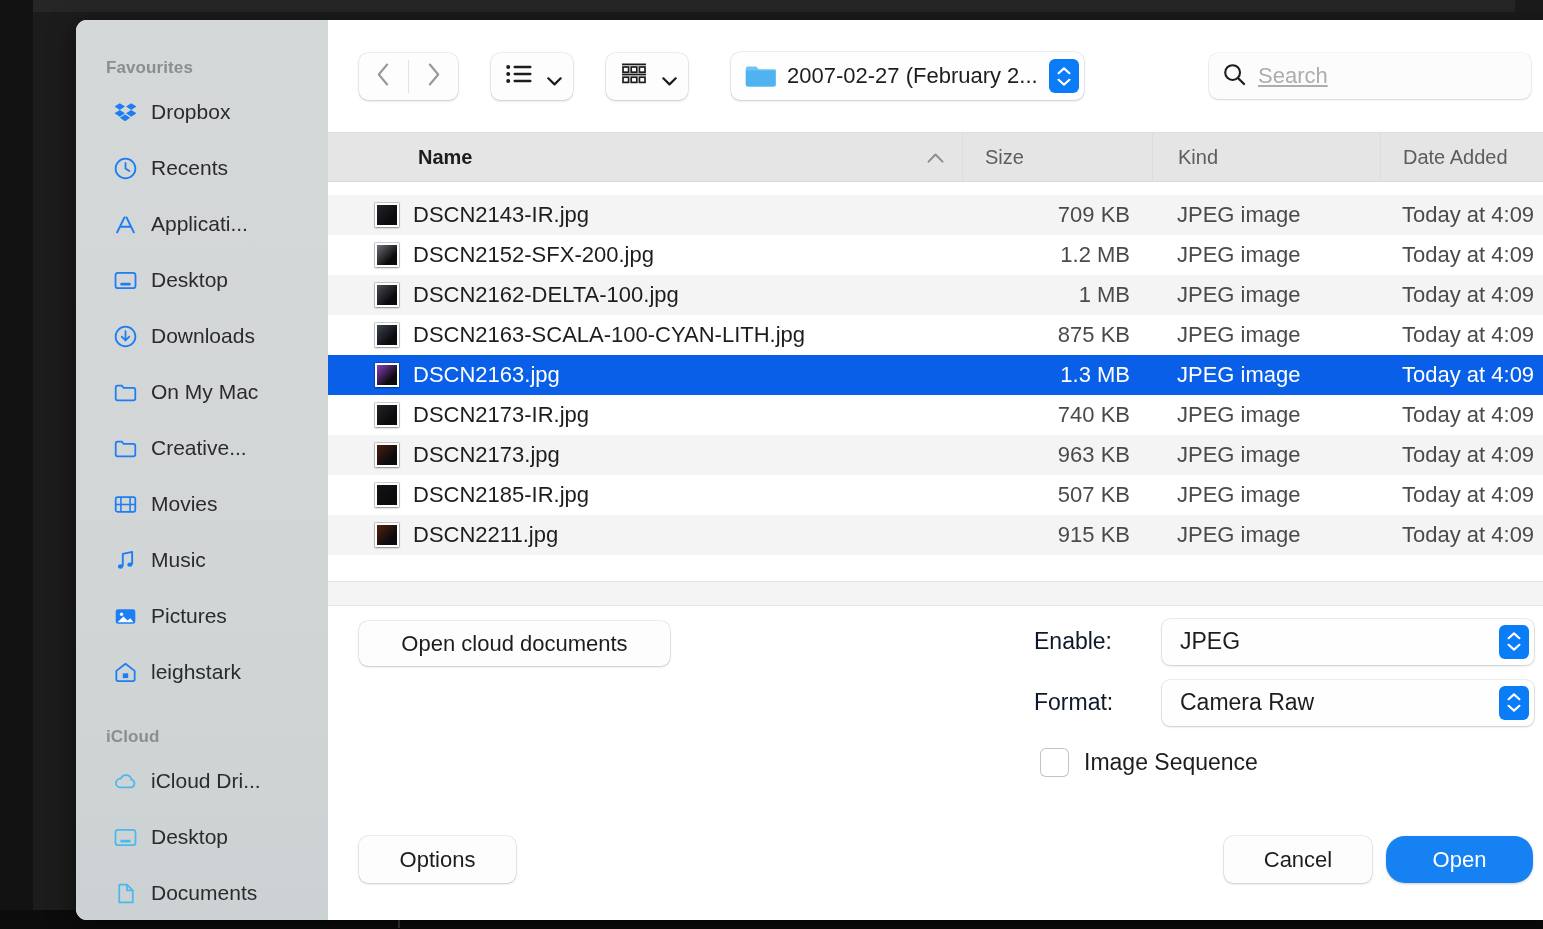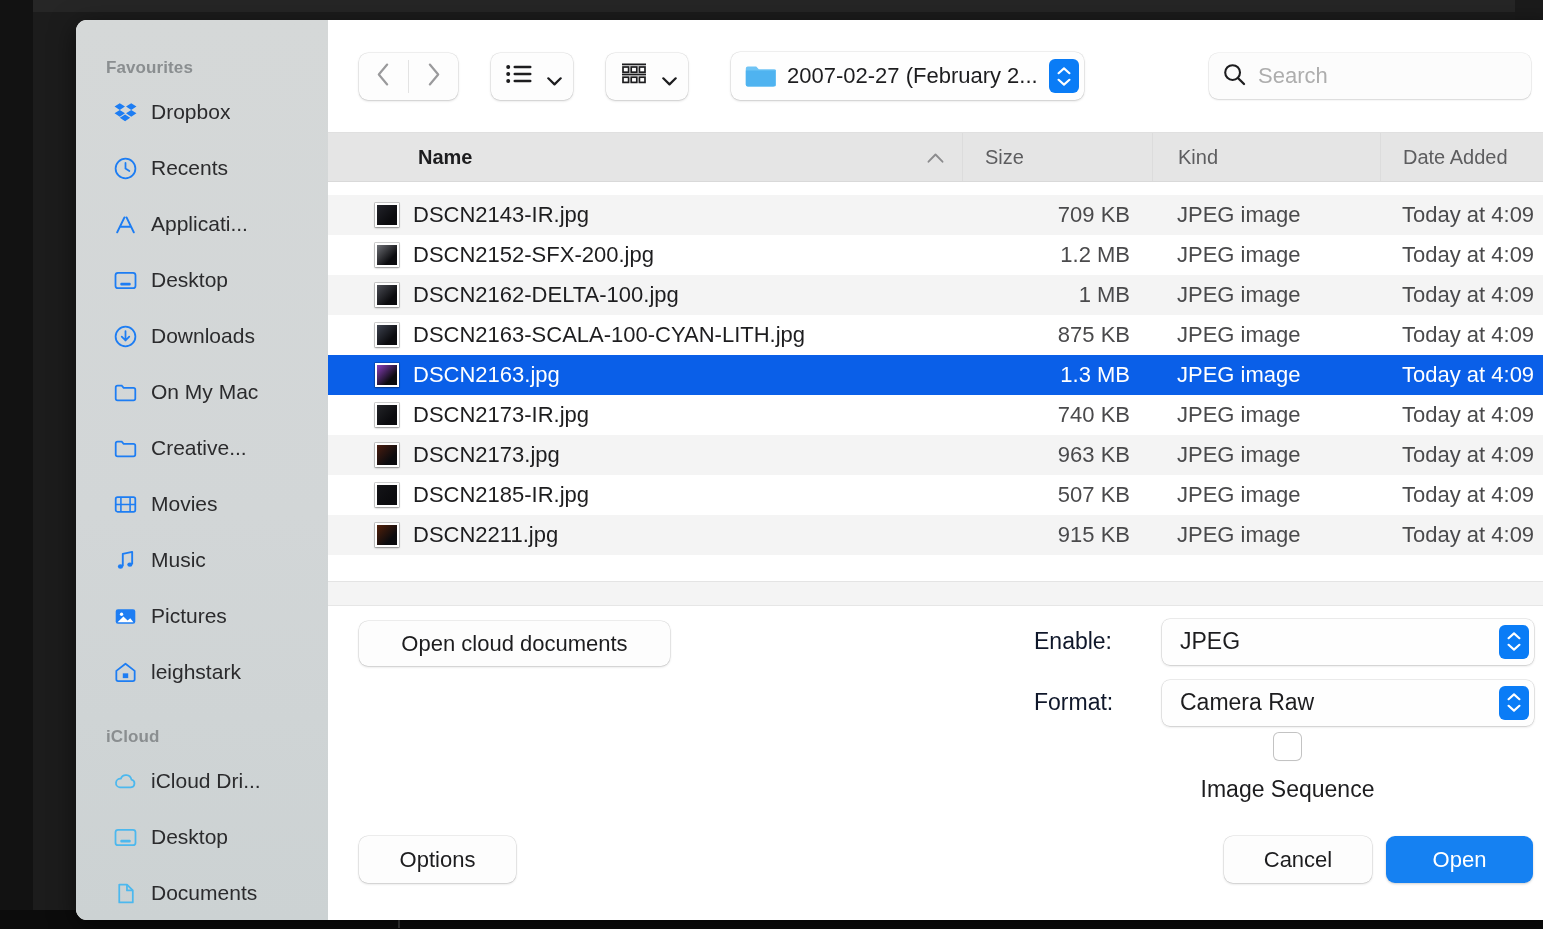--- a/index.html
+++ b/index.html
@@ -101,21 +101,21 @@
   }
   .stepper svg { display:block; }
 
   .search {
     margin-left:auto; margin-right:15px;
     width:322px; height:46px;
     background:#fcfcfc; border-radius:9px;
     box-shadow:0 0 0 .5px rgba(0,0,0,.09), 0 1px 2px rgba(0,0,0,.12);
     display:flex; align-items:center; gap:12px; padding:0 14px;
   }
-  .search-ph { font-size:22px; color:#adadad; }
+  .search-ph { font-size:22px; color:#adadad;text-decoration:underline; }
 
   
   .colhead {
     height:50px; flex:0 0 50px;
     display:flex; align-items:center;
     border-top:1px solid #e0e0e0;
     border-bottom:1px solid #d9d9d9;
     background:#e5e5e5;
     font-size:20px; color:#5d5d5f;
   }
@@ -163,35 +163,35 @@
   .opt-rows { position:absolute; right:24px; top:5px; width:500px; }
   .opt-row { display:flex; align-items:center; height:61px; }
   .opt-label { font-size:23px; color:#0f172a; width:115px; text-align:left; margin-right:13px; }
   .popup {
     flex:1; height:46px; background:#fefefe; border-radius:8px;
     box-shadow:0 0 0 .5px rgba(0,0,0,.14), 0 1px 2.5px rgba(0,0,0,.15);
     display:flex; align-items:center; padding:0 5px 0 18px;
     font-size:23px; color:#1d1d1f;
   }
   .popup span:first-child { flex:1; }
-  .chk-row { display:flex; align-items:center; gap:16px; height:58px; padding-left:7px;flex-direction:column; }
+  .chk-row { display:flex; align-items:center; gap:16px; height:58px; padding-left:7px; }
   .checkbox {
     width:27px; height:27px; flex:0 0 27px;
     background:#fff; border-radius:5px;
     box-shadow:0 0 0 1px #c3c3c3, 0 1px 1.5px rgba(0,0,0,.08);
   }
   .chk-label { font-size:23px; color:#1d1d1f; }
 
   
   .footer { height:106px; flex:0 0 106px; position:relative; background:#fff; }
   .btn-options { position:absolute; left:31px; top:22px; width:157px; height:47px; }
   .btn-cancel  { position:absolute; right:186px; top:22px; width:148px; height:47px; }
   .btn-open {
     position:absolute; right:25px; top:22px; width:147px; height:47px;
-    background:#1581f2; border-radius:9px; color:#fff;
+    background:#1581f2; border-radius:19px; color:#fff;
     font-size:22px; display:flex; align-items:center; justify-content:center;
     box-shadow:0 1px 2.5px rgba(0,0,0,.2);
   }
 </style>
 </head>
 <body>
 
 <div class="backdrop-top"></div>
 <div class="backdrop-left"></div>
 <div class="backdrop-right"></div>

